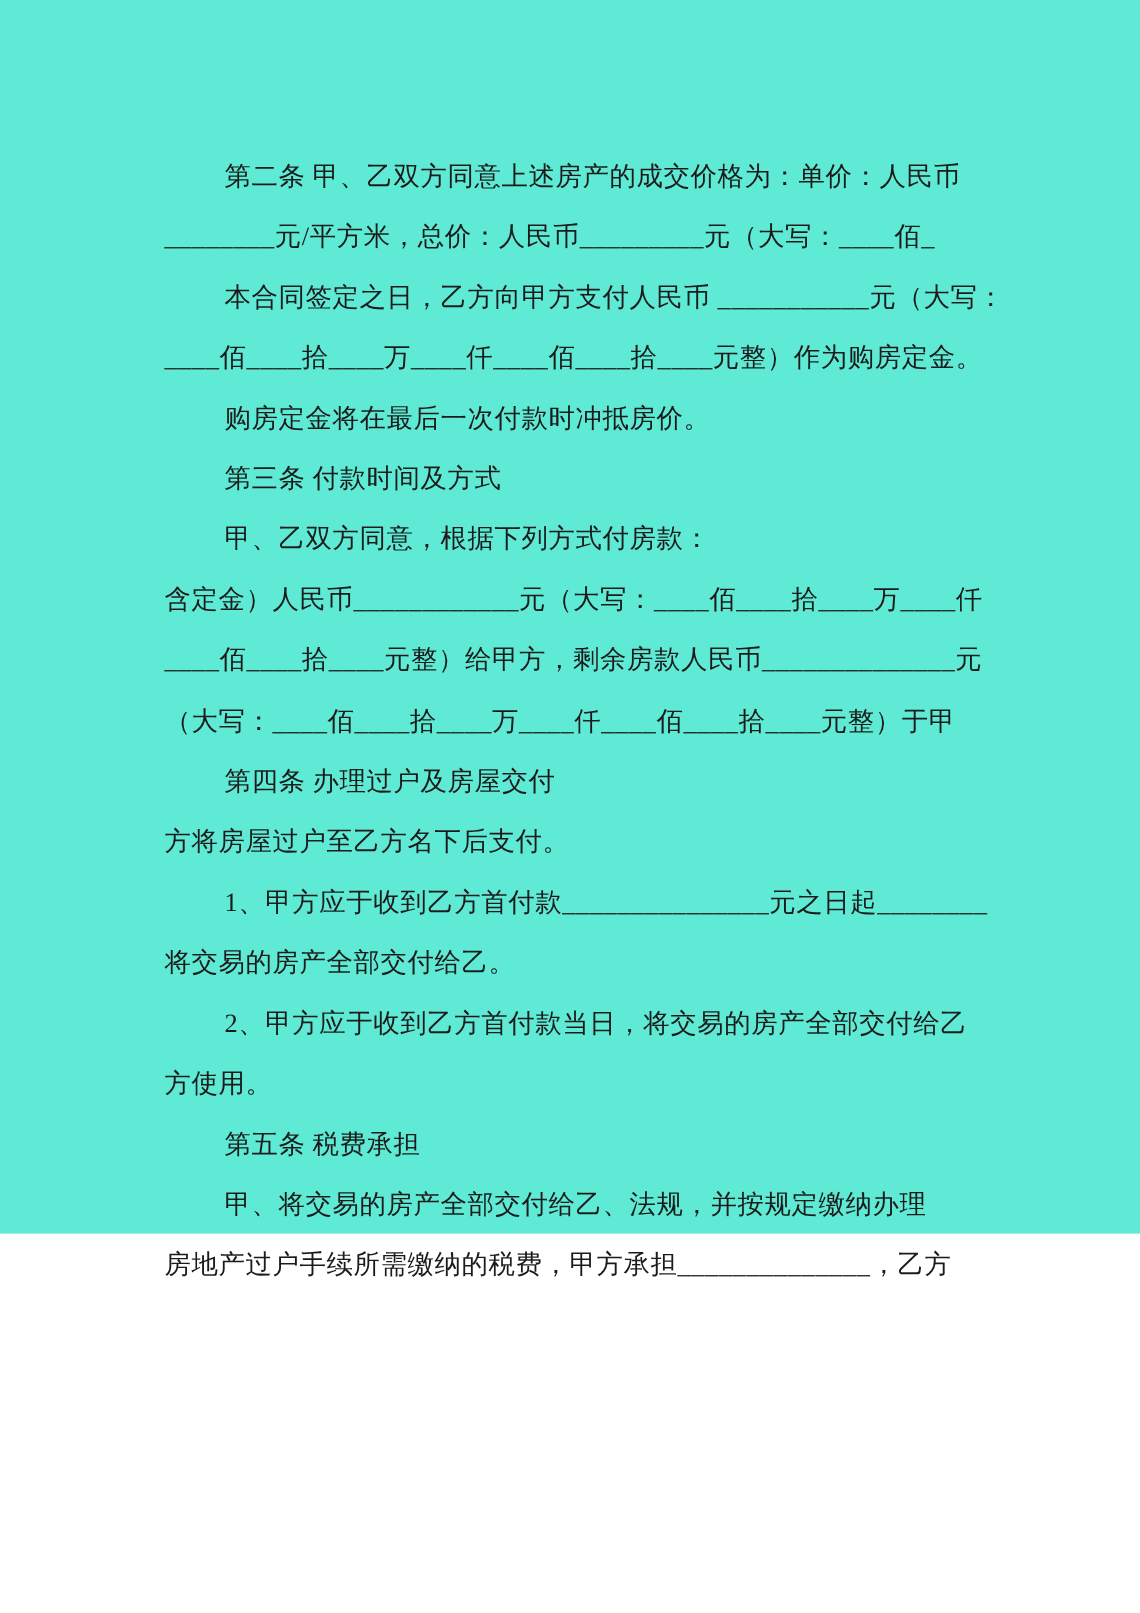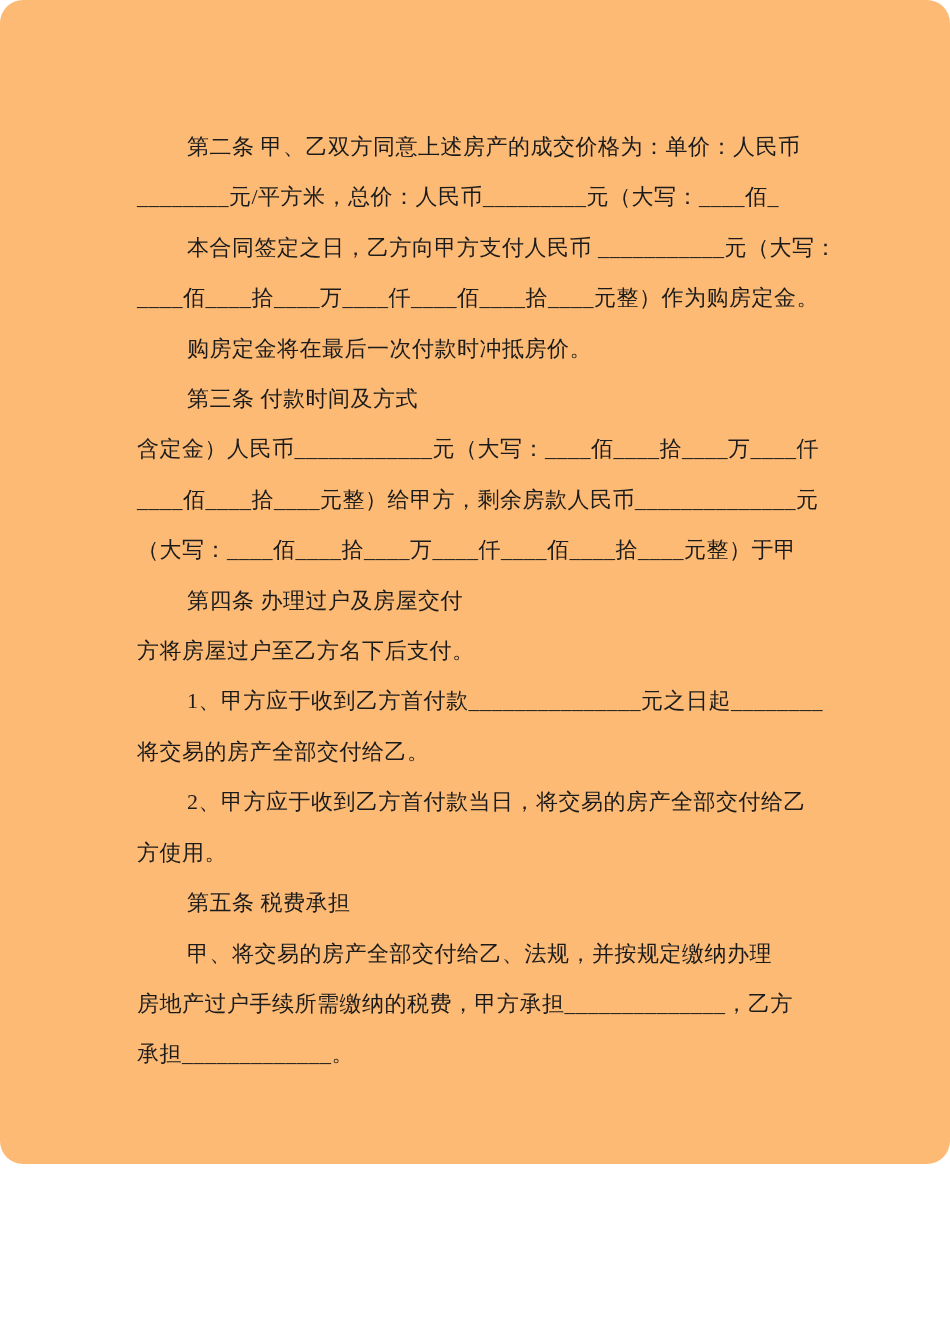--- a/index.html
+++ b/index.html
@@ -4,50 +4,49 @@
 <style>
   html, body { margin: 0; padding: 0; }
   body {
     width: 950px; height: 1344px;
     background: #ffffff;
     overflow: hidden;
     font-family: "Liberation Serif", serif;
   }
   .page {
     box-sizing: border-box;
-    width: 950px; height: 1164px;
+    width: 950px; height: 1028px;
     padding: 122px 100px 0 137px;
-    background: #fdba74;
-    border-radius: 23px;
+    background: #5eead4;
   }
   .line {
     font-size: 22px;
     line-height: 50.4px;
     color: #1b1b1b;
     white-space: pre;
     letter-spacing: 0.5px;
   }
   .line.indent { padding-left: 50px; }
 </style>
 </head>
 <body>
 
 <div class="page">
   <div class="line indent">第二条 甲、乙双方同意上述房产的成交价格为：单价：人民币</div>
   <div class="line">________元/平方米，总价：人民币_________元（大写：____佰_</div>
   <div class="line indent">本合同签定之日，乙方向甲方支付人民币 ___________元（大写：</div>
   <div class="line">____佰____拾____万____仟____佰____拾____元整）作为购房定金。</div>
   <div class="line indent">购房定金将在最后一次付款时冲抵房价。</div>
   <div class="line indent">第三条 付款时间及方式</div>
+  <div class="line indent">甲、乙双方同意，根据下列方式付房款：</div>
   <div class="line">含定金）人民币____________元（大写：____佰____拾____万____仟</div>
   <div class="line">____佰____拾____元整）给甲方，剩余房款人民币______________元</div>
   <div class="line">（大写：____佰____拾____万____仟____佰____拾____元整）于甲</div>
   <div class="line indent">第四条 办理过户及房屋交付</div>
   <div class="line">方将房屋过户至乙方名下后支付。</div>
   <div class="line indent">1、甲方应于收到乙方首付款_______________元之日起________</div>
   <div class="line">将交易的房产全部交付给乙。</div>
   <div class="line indent">2、甲方应于收到乙方首付款当日，将交易的房产全部交付给乙</div>
   <div class="line">方使用。</div>
   <div class="line indent">第五条 税费承担</div>
   <div class="line indent">甲、将交易的房产全部交付给乙、法规，并按规定缴纳办理</div>
   <div class="line">房地产过户手续所需缴纳的税费，甲方承担______________，乙方</div>
-  <div class="line">承担_____________。</div>
 </div>
 
 </body></html>

